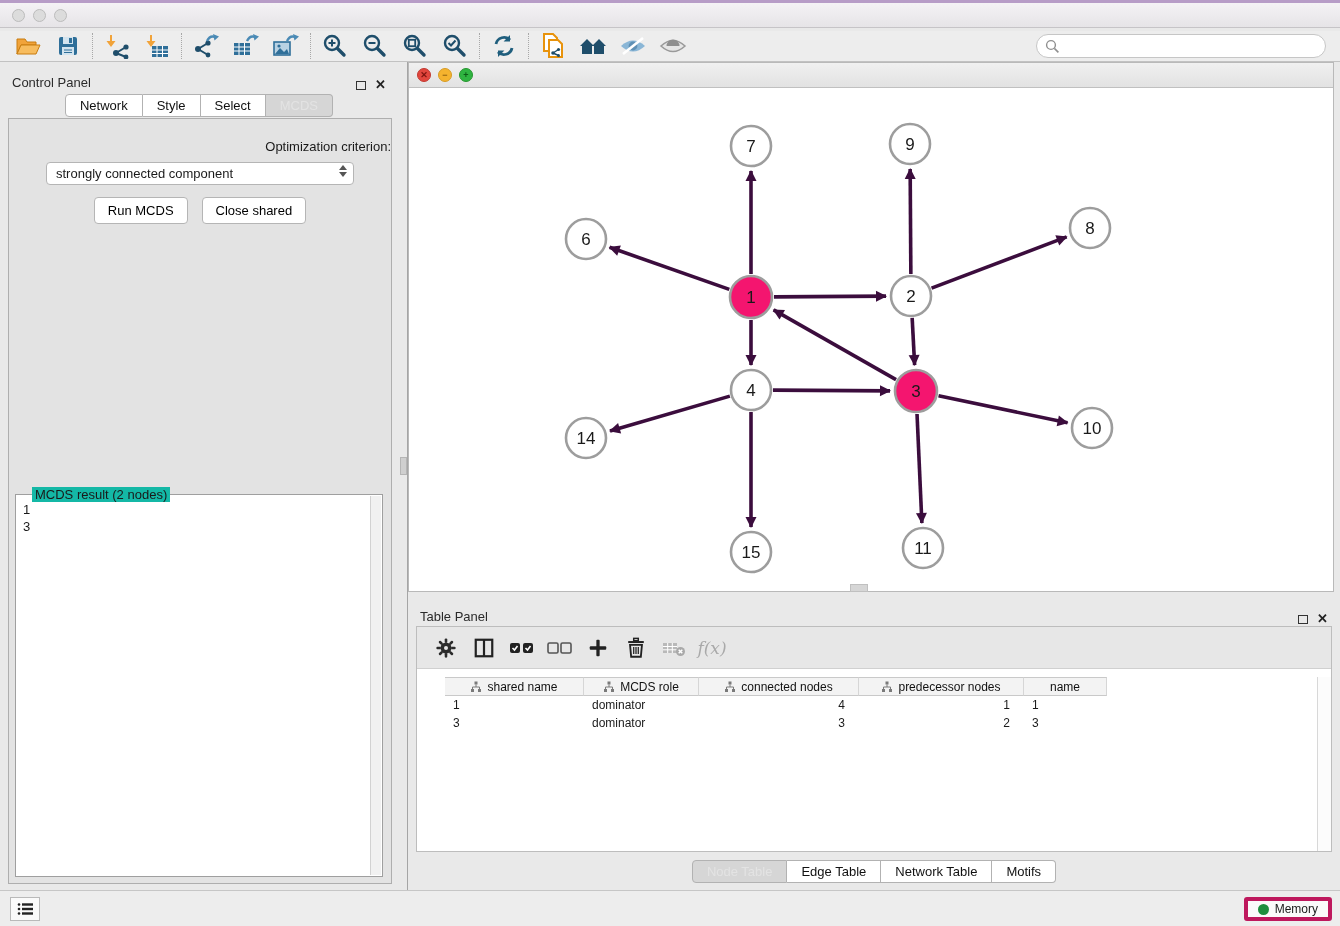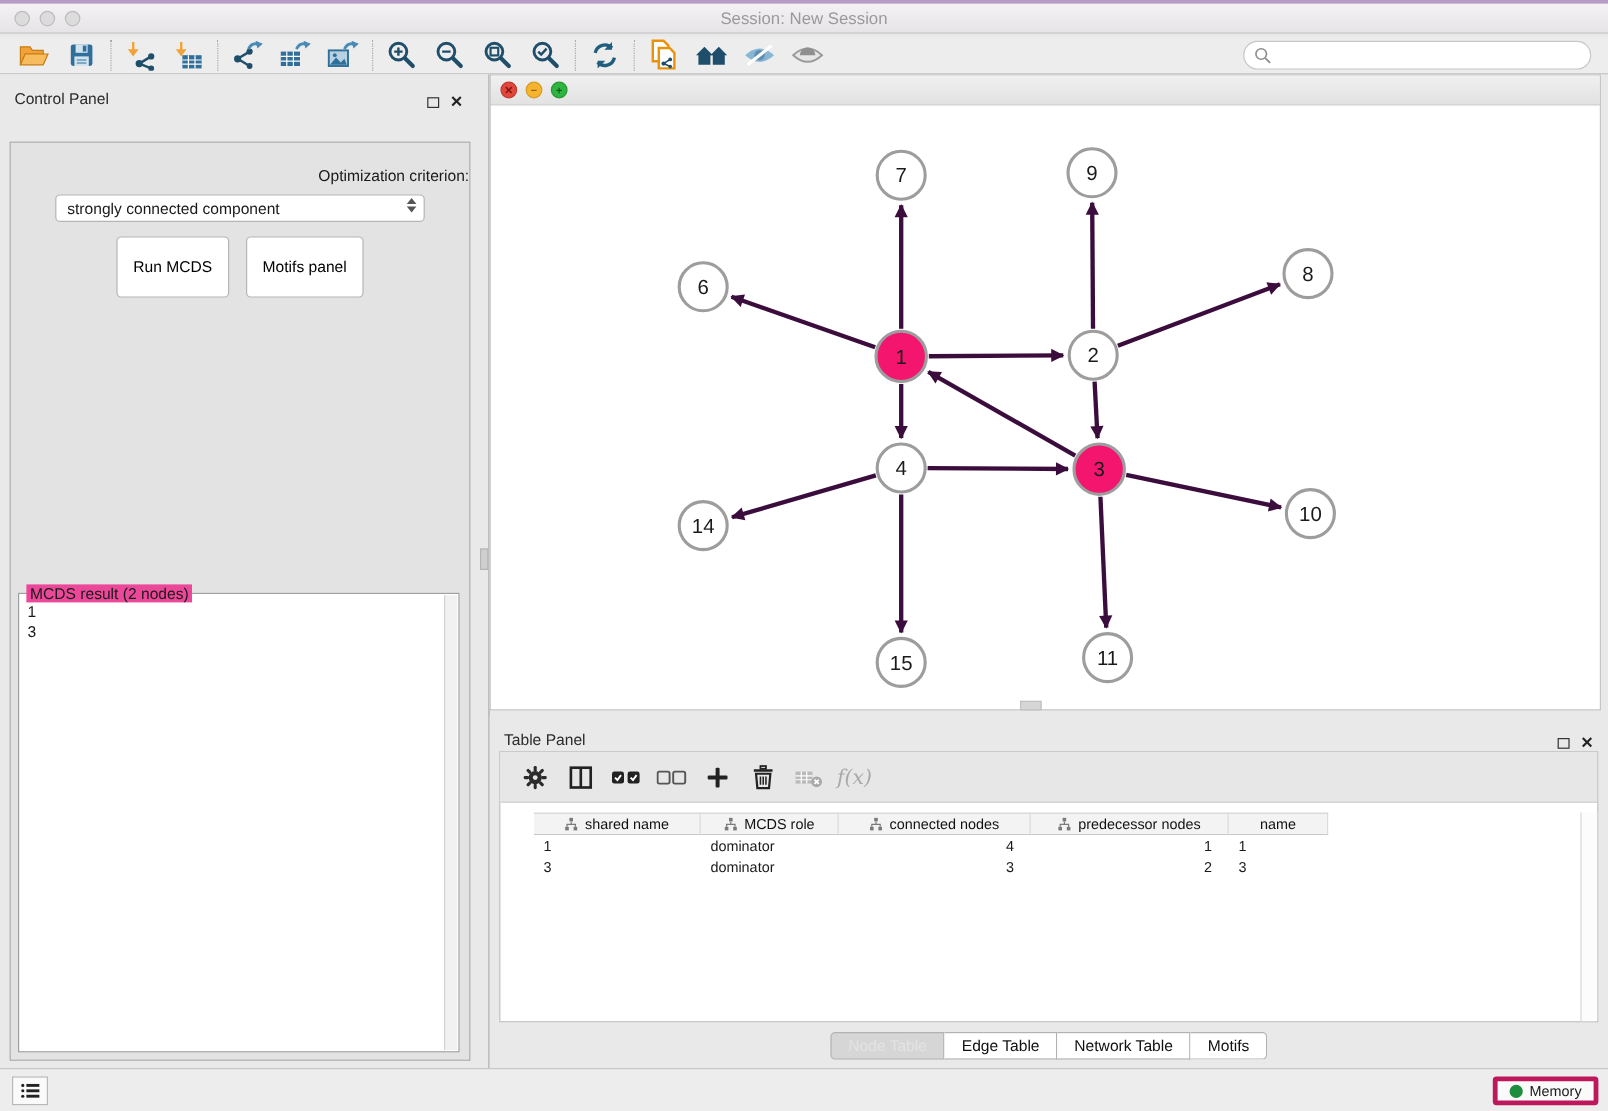--- a/index.html
+++ b/index.html
@@ -36,23 +36,23 @@
   .tab.selected { background:#d6d6d6; color:#e3e3e3; }
   .cp-content { position:absolute; left:8px; right:6px; top:56px; bottom:6px; background:#e3e3e3; border:1px solid #aeaeae; }
   .crit-label { text-align:right; font-size:13px; margin-top:20px; }
   .combo { margin:8px auto 0; width:308px; height:23px; background:#fff; border:1px solid #b5b5b5; border-radius:4px;
     display:flex; align-items:center; font-size:13px; padding-left:9px; position:relative; }
   .combo .stepper { position:absolute; right:6px; top:2px; display:flex; flex-direction:column; gap:2px; }
   .combo .stepper i { display:block; width:0; height:0; border-left:4px solid transparent; border-right:4px solid transparent; }
   .combo .stepper i.up { border-bottom:5px solid #555; }
   .combo .stepper i.down { border-top:5px solid #555; }
   .btnrow { display:flex; justify-content:center; gap:14px; margin-top:12px; }
-  .pbtn { background:#fff; border:1px solid #b5b5b5; border-radius:4px; font-size:13px; padding:17px 13px; }
+  .pbtn { background:#fff; border:1px solid #b5b5b5; border-radius:4px; font-size:13px; padding:5px 13px; }
   .resultbox { position:absolute; left:6px; right:8px; top:375px; bottom:6px; border:1px solid #9f9f9f; background:#fff; }
-  .resultbox .legend { position:absolute; top:-8px; left:6px; background:#ec4899; padding:0 3px; font-size:13px; }
+  .resultbox .legend { position:absolute; top:-8px; left:16px; background:#14b8a6; padding:0 3px; font-size:13px; }
   .resultbox .rtext { position:absolute; inset:6px 12px 1px 7px; font-size:13px; line-height:17px; white-space:pre; }
   .resultbox .rscroll { position:absolute; right:1px; top:1px; bottom:1px; width:11px; background:#f1f1f1; border-left:1px solid #d2d2d2; }
 
   
   .vsplit { position:absolute; left:398px; top:62px; width:10px; height:828px; background:#e9e9e9; border-right:1px solid #a5a5a5; }
   .vsplit .grab { position:absolute; left:2px; top:395px; width:7px; height:18px; background:#cfcfcf; border:1px solid #b5b5b5; }
   .hgrab { position:absolute; left:850px; top:584px; width:18px; height:8px; background:#d6d6d6; border:1px solid #c0c0c0; }
 
   
   .netwin { position:absolute; left:408px; top:62px; width:926px; height:530px; background:#fff; border:1px solid #b9b9b9; }
@@ -95,21 +95,20 @@
 </style>
 </head>
 <body>
 
 <div class="titlebar">
   <div class="traffic">
     <div class="tl"></div>
     <div class="tl"></div>
     <div class="tl"></div>
   </div>
-  <div class="wtitle">Session: New Session</div>
 </div>
 
 <div class="toolbar">
   <div class="tbi">
     <svg width="26" height="24" viewBox="0 0 26 24">
         <path d="M2 5h8l2 3h9v3H6L2 20Z" fill="#f1a33a" stroke="#c87d10"></path>
         <path d="M2 20l4-9h19l-4 9Z" fill="#f7bc5e" stroke="#c87d10"></path>
       </svg>
   </div>
   <div class="tbi">
@@ -255,32 +254,38 @@
 </div>
 
 <div class="cpanel">
   <div class="panel-head">
     <span>Control Panel</span>
     <span class="ph-icons">
       <span class="float-box"></span>
       <span class="close-x">✕</span>
     </span>
   </div>
+  <div class="tabsrow" id="cp-tabs">
+      <div class="tab">Network</div>
+      <div class="tab">Style</div>
+      <div class="tab">Select</div>
+      <div class="tab selected">MCDS</div>
+    </div>
   <div class="cp-content">
     <div class="crit-label">Optimization criterion:</div>
     <div class="combo">
       <span>strongly connected component</span>
       <span class="stepper">
           <i class="up"></i>
           <i class="down"></i>
         </span>
     </div>
     <div class="btnrow">
       <button class="pbtn">Run MCDS</button>
-      <button class="pbtn">Motifs panel</button>
+      <button class="pbtn">Close shared</button>
     </div>
     <div class="resultbox">
       <div class="legend">MCDS result (2 nodes)</div>
       <div class="rtext" id="result-lines">1
 3</div>
       <div class="rscroll"></div>
     </div>
   </div>
 </div>
 

